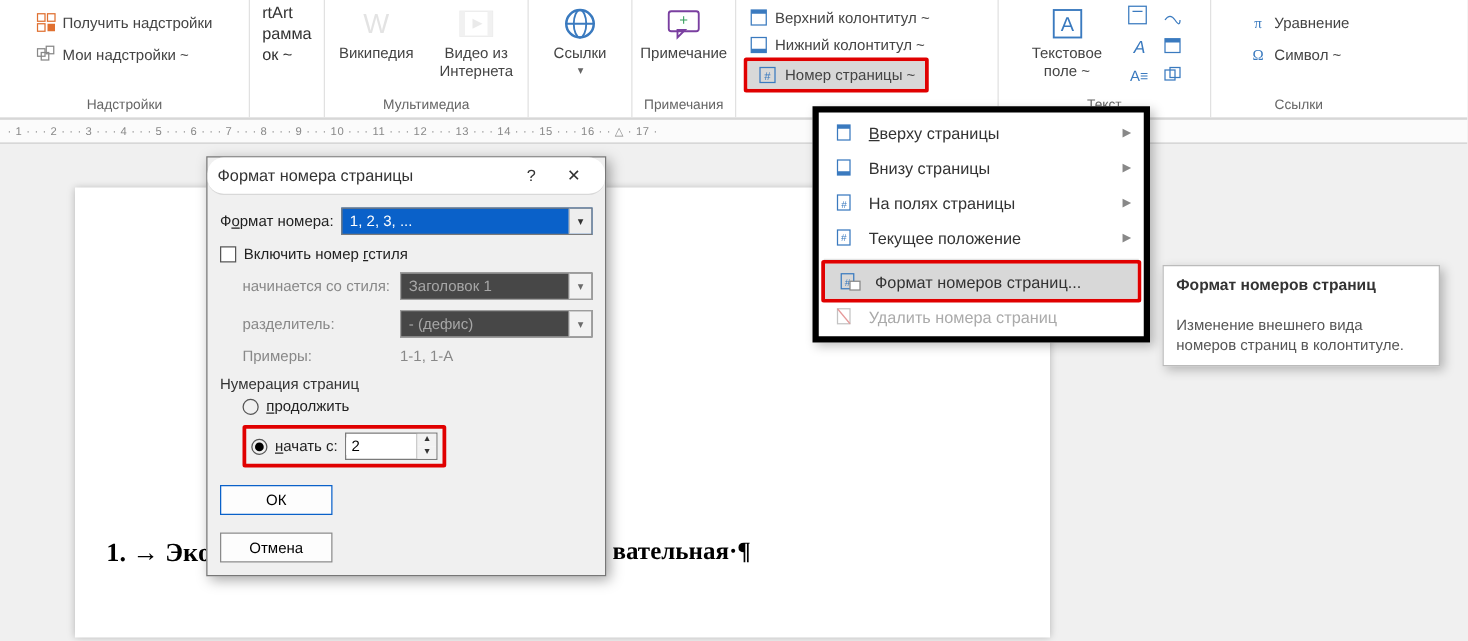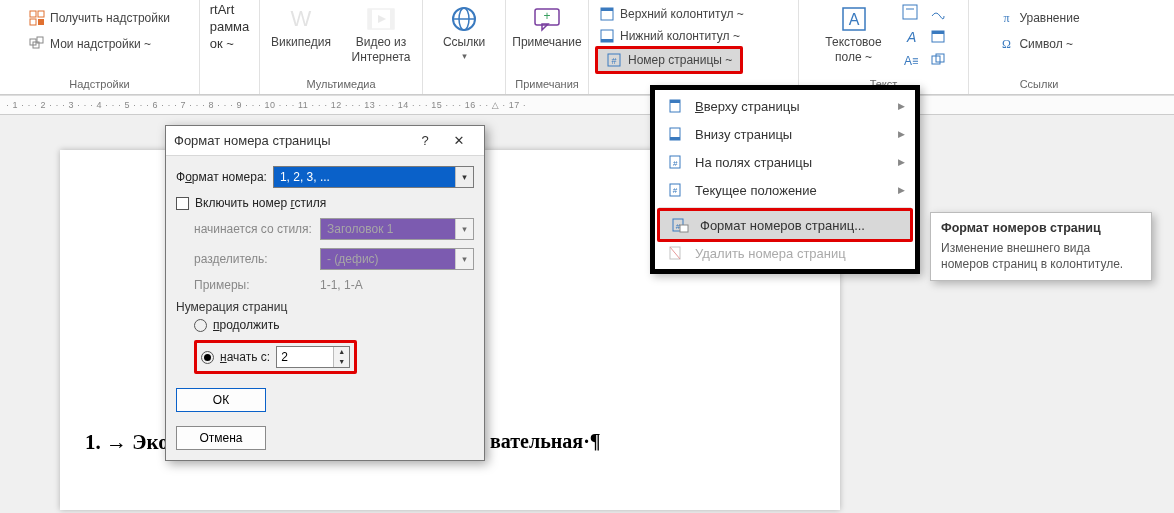--- a/index.html
+++ b/index.html
@@ -23,28 +23,28 @@
   
   .ruler-bar { height:20px; background:#fbfbfb; border-top:1px solid #ddd; border-bottom:1px solid #ccc; font-size:9px; color:#888; padding-left:6px; white-space:nowrap; overflow:hidden; letter-spacing:.5px; display:flex; align-items:center;}
 
   
   .page-zone { position:absolute; left:60px; top:150px; width:780px; height:360px; background:#fff; box-shadow: 0 0 6px rgba(0,0,0,.25); }
   .doc-text { position:absolute; left:85px; top:430px; font-family:"Times New Roman",serif; font-size:21px; font-weight:bold; color:#000;}
   .doc-right { position:absolute; left:490px; top:430px; font-family:"Times New Roman",serif; font-size:20px; font-weight:bold; color:#000;}
 
   
   .dialog { position:absolute; left:165px; top:125px; width:320px; background:#f0f0f0; border:1px solid #777; box-shadow:3px 3px 10px rgba(0,0,0,.35); }
-  .dlg-title { display:flex; align-items:center; height:30px; padding:0 8px; background:#fff; border-bottom:1px solid #d8d8d8; font-size:13px;}
+  .dlg-title { display:flex; align-items:center; height:30px; padding:0 8px; background:#fff; border-bottom:1px solid #d8d8d8; font-size:13px;border-radius:13px;}
   .dlg-title .spacer{flex:1;}
   .dlg-title .tbtn{ width:34px; text-align:center; color:#333;}
   .dlg-body { padding:10px 10px 4px 10px; }
   .row { display:flex; align-items:center; margin-bottom:8px; gap:6px; }
   .lbl { font-size:12px; color:#222; }
   .underline-key { text-decoration: underline; }
-  .combo { flex:1; height:22px; border:1px solid #7a7a7a; background:#4c1d95; display:flex; align-items:center; position:relative;}
+  .combo { flex:1; height:22px; border:1px solid #7a7a7a; background:#000000; display:flex; align-items:center; position:relative;}
   .combo.sel { background:#0a61c9; color:#fff;}
   .combo .val { padding:0 6px; flex:1; font-size:12px;}
   .combo .arrow { width:18px; border-left:1px solid #bcbcbc; background:#f4f4f4; color:#333; text-align:center; font-size:9px; line-height:20px;}
   .checkbox { width:13px; height:13px; border:1px solid #555; background:#fff;}
   .indent { padding-left:18px; }
   .indent .row .lbl:first-child { width:120px; }
   .muted { color:#888; }
   .group-title { font-size:12px; margin:8px 0 4px 0; }
   .radio { width:13px; height:13px; border:1px solid #555; border-radius:50%; display:inline-flex; align-items:center; justify-content:center;}
   .radio.on::after{content:""; width:7px; height:7px; background:#000; border-radius:50%;}
@@ -65,21 +65,21 @@
   .dd-item .sub { font-size:9px; color:#888;}
   .sep { height:1px; background:#e3e3e3; margin:3px 4px;}
   .dd-menu .red-hl { border:3px solid #e00000; border-radius:2px; margin: -3px 2px; }
 
   
   .pn-btn { display:flex; align-items:center; gap:6px; padding:3px 8px; }
   .pn-wrap { border:3px solid #e00000; border-radius:2px; margin: -2px 0; }
 
   
   .tooltip { position:absolute; left:930px; top:212px; width:222px; background:#fff; border:1px solid #bbb; box-shadow:3px 3px 8px rgba(0,0,0,.25); padding:8px 10px; font-size:12px;}
-  .tooltip .tt-title { font-weight:bold; margin-bottom:6px; font-size:12.5px;}
+  .tooltip .tt-title { font-weight:bold; margin-bottom:18px; font-size:12.5px;}
   .tooltip .tt-body { color:#555; line-height:1.3;}
   .hsplit { display:flex; gap:10px; }
   .icon-grid { display:grid; grid-template-columns:repeat(2,22px); gap:4px 6px; }
   .tiny-btn { width:22px; height:20px; display:flex; align-items:center; justify-content:center;}
   svg { display:block; }
 </style>
 </head>
 <body>
 
 <div class="ribbon">

